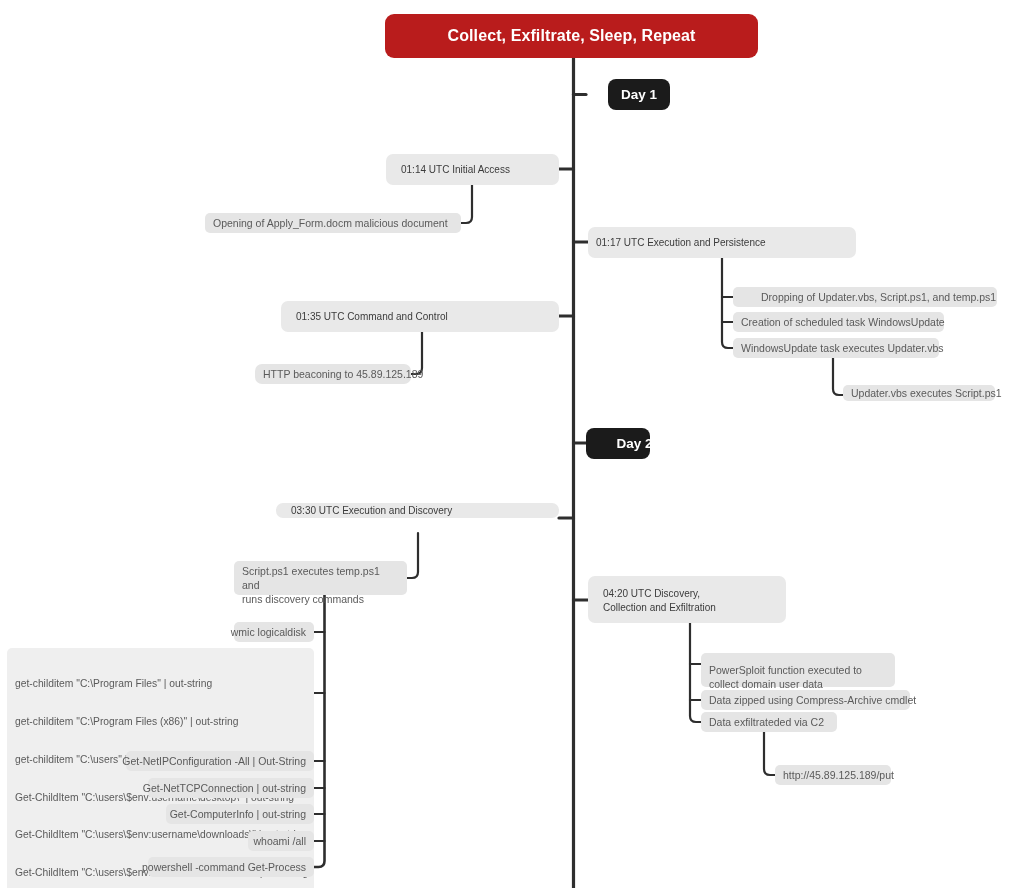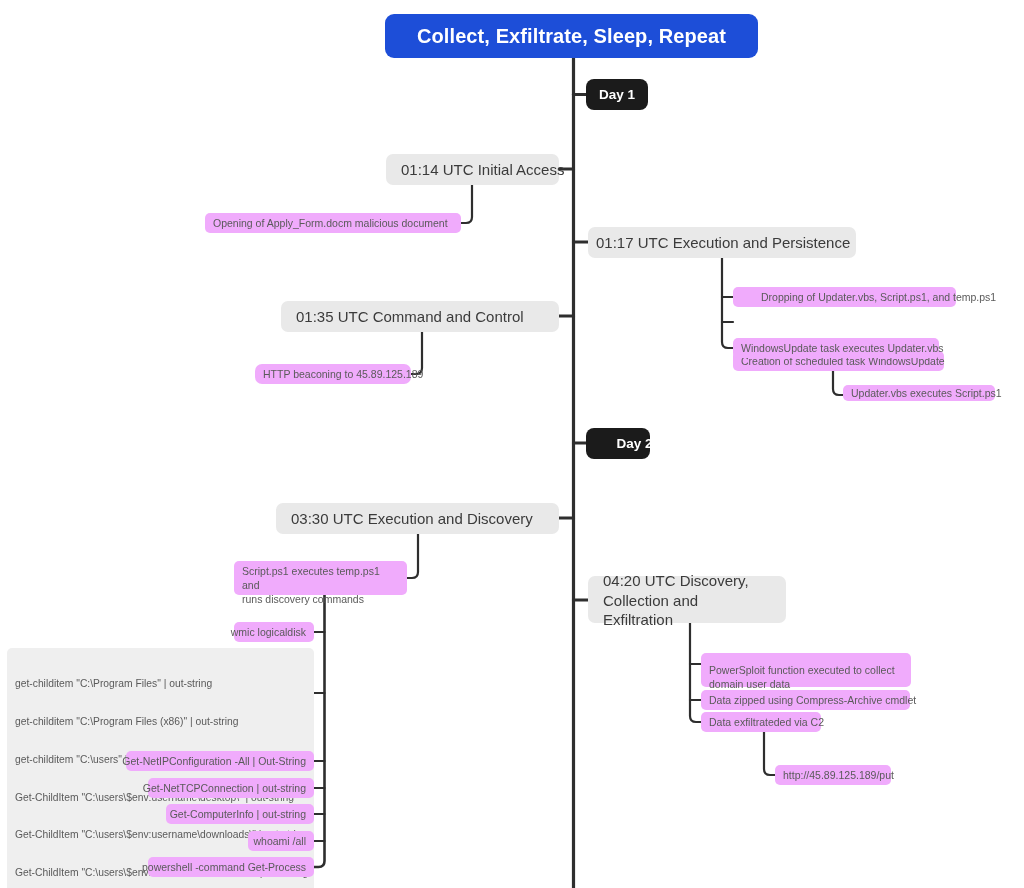--- a/index.html
+++ b/index.html
@@ -21,23 +21,23 @@
   .node {
     position: absolute;
     border-radius: 7px;
     display: flex;
     align-items: center;
     white-space: pre;
   }
 
   
   .root {
-    background: #1d4ed8;
+    background: #b91c1c;
     color: #ffffff;
-    font-size: 20px;
+    font-size: 16px;
     font-weight: bold;
     letter-spacing: 0.1px;
     padding: 0 18px;
     justify-content: center;
     border-radius: 9px;
   }
 
   
   .day {
     background: #1b1b1b;
@@ -46,29 +46,29 @@
     font-weight: bold;
     padding: 0 13px;
     justify-content: center;
     border-radius: 8px;
   }
 
   
   .phase {
     background: #e9e9e9;
     color: #3b3b3b;
-    font-size: 15px;
+    font-size: 10px;
     padding: 0 15px;
     border-radius: 7px;
   }
   .phase.two-line { white-space: normal; line-height: 1.32; display: flex; align-items: center; }
 
   
   .leaf {
-    background: #f0abfc;
+    background: #e5e5e5;
     color: #5a5a5a;
     font-size: 10.5px;
     padding: 0 8px;
     border-radius: 5px;
     line-height: 1.35;
   }
   .leaf.multi { white-space: normal; padding-top: 19px; padding-bottom: 5px; align-items: center; }
   .leaf.right-text { justify-content: flex-end; text-align: right; }
 
   
@@ -129,64 +129,64 @@
     <path d="M 324.5 632 L 314 632" stroke-width="2.2"></path>
     <path d="M 324.5 693 L 314 693" stroke-width="2.2"></path>
     <path d="M 324.5 761 L 314 761" stroke-width="2.2"></path>
     <path d="M 324.5 788 L 314 788" stroke-width="2.2"></path>
     <path d="M 324.5 814 L 314 814" stroke-width="2.2"></path>
     <path d="M 324.5 841 L 314 841" stroke-width="2.2"></path>
   </svg>
 
   <div class="node root" style="left:385px; top:14px; width:373px; height:44px;">Collect, Exfiltrate, Sleep, Repeat</div>
 
-  <div class="node day" style="left:586px; top:79px; width:62px; height:31px;">Day 1</div>
+  <div class="node day" style="left:608px; top:79px; width:62px; height:31px;">Day 1</div>
 
   <div class="node day" style="left:586px; top:428px; width:64px; height:31px;padding-left:46px;">Day 2</div>
 
   <div class="node phase" style="left:386px; top:154px; width:173px; height:31px;">01:14 UTC Initial Access</div>
 
   <div class="node phase" style="left:588px; top:227px; width:268px; height:31px;padding-left:8px;">01:17 UTC Execution and Persistence</div>
 
   <div class="node phase" style="left:281px; top:301px; width:278px; height:31px;">01:35 UTC Command and Control</div>
 
-  <div class="node phase" style="left:276px; top:503px; width:283px; height:31px;">03:30 UTC Execution and Discovery</div>
+  <div class="node phase" style="left:276px; top:503px; width:283px; height:15px;">03:30 UTC Execution and Discovery</div>
 
   <div class="node phase two-line" style="left:588px; top:576px; width:198px; height:47px; padding-top:2px;">
     <span style="display:block;">
       <span style="display:block;">04:20 UTC Discovery,</span>
       <span style="display:block;">Collection and Exfiltration</span>
     </span>
   </div>
 
   <div class="node leaf" style="left:205px; top:213px; width:256px; height:20px;">Opening of Apply_Form.docm malicious document</div>
 
   <div class="node leaf" style="left:255px; top:364px; width:156px; height:20px;border-radius:7px;">HTTP beaconing to 45.89.125.189</div>
 
-  <div class="node leaf" style="left:733px; top:287px; width:223px; height:20px;padding-left:28px;">Dropping of Updater.vbs, Script.ps1, and temp.ps1</div>
-
-  <div class="node leaf" style="left:733px; top:312px; width:211px; height:20px;margin-top:39px;">Creation of scheduled task WindowsUpdate</div>
+  <div class="node leaf" style="left:733px; top:287px; width:264px; height:20px;padding-left:28px;">Dropping of Updater.vbs, Script.ps1, and temp.ps1</div>
+
+  <div class="node leaf" style="left:733px; top:312px; width:211px; height:20px;">Creation of scheduled task WindowsUpdate</div>
 
   <div class="node leaf" style="left:733px; top:338px; width:206px; height:20px;">WindowsUpdate task executes Updater.vbs</div>
 
   <div class="node leaf" style="left:843px; top:385px; width:152px; height:16px;">Updater.vbs executes Script.ps1</div>
 
   <div class="node leaf multi" style="left:234px; top:561px; width:173px; height:34px;">
     <span style="display:block;">
       <span style="display:block;">Script.ps1 executes temp.ps1 and</span>
       <span style="display:block;">runs discovery commands</span>
     </span>
   </div>
 
-  <div class="node leaf multi" style="left:701px; top:653px; width:210px; height:34px;">PowerSploit function executed to collect
+  <div class="node leaf multi" style="left:701px; top:653px; width:194px; height:34px;">PowerSploit function executed to collect
 domain user data</div>
 
   <div class="node leaf" style="left:701px; top:690px; width:209px; height:20px;">Data zipped using Compress-Archive cmdlet</div>
 
-  <div class="node leaf" style="left:701px; top:712px; width:120px; height:20px;">Data exfiltrateded via C2</div>
+  <div class="node leaf" style="left:701px; top:712px; width:136px; height:20px;">Data exfiltrateded via C2</div>
 
   <div class="node leaf" style="left:775px; top:765px; width:116px; height:20px;">http://45.89.125.189/put</div>
 
   <div class="node leaf right-text" style="left:234px; top:622px; width:80px; height:20px;">wmic logicaldisk</div>
 
   <div class="cmdblock" style="left:7px; top:648px; width:307px;">
     <span class="ln">get-childitem "C:\Program Files" | out-string</span>
     <span class="ln">get-childitem "C:\Program Files (x86)" | out-string</span>
     <span class="ln">get-childitem "C:\users" | out-string</span>
     <span class="ln">Get-ChildItem "C:\users\$env:username\desktop\" | out-string</span>

